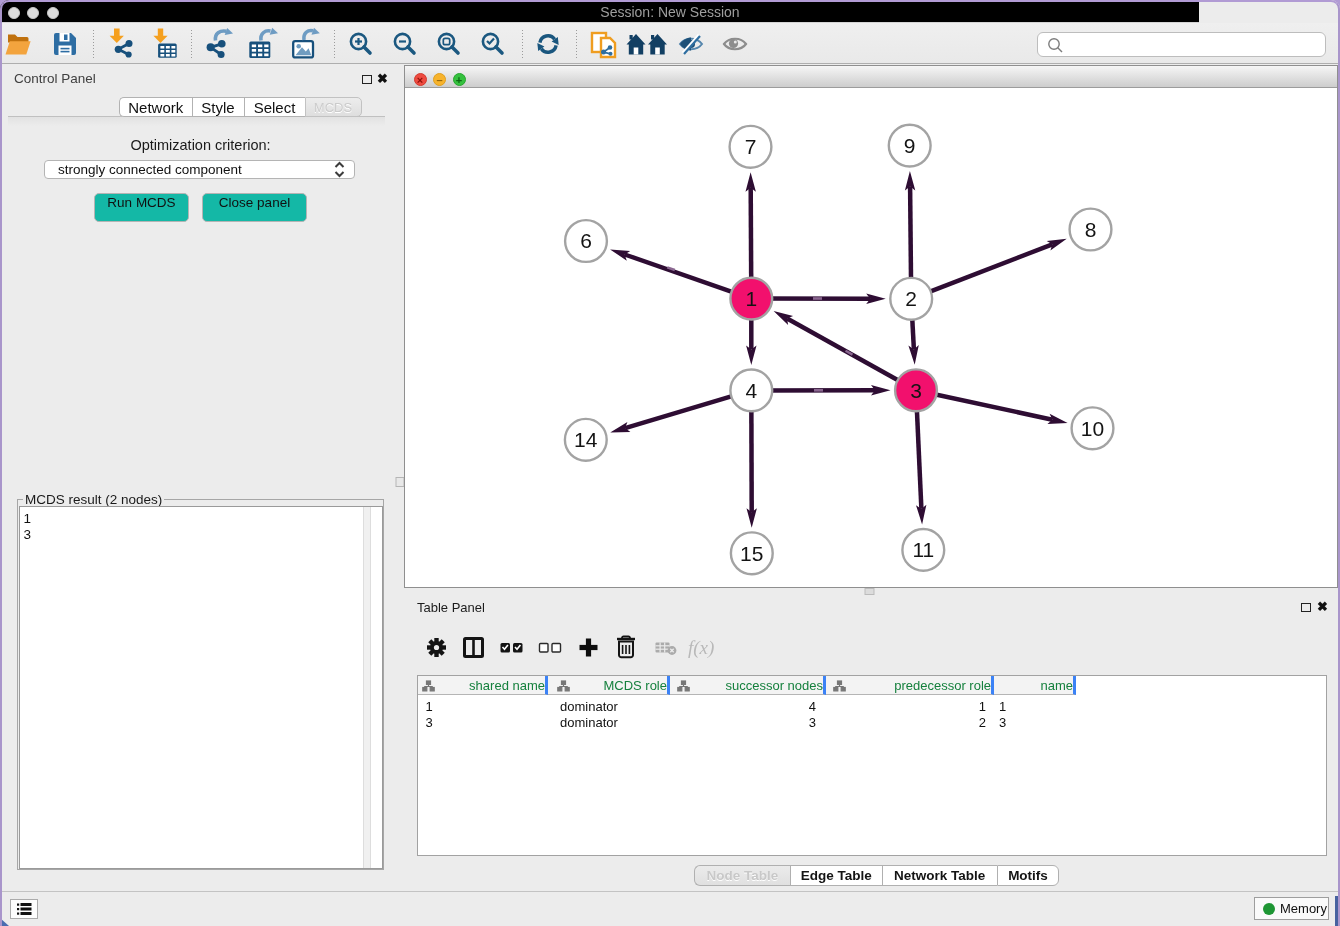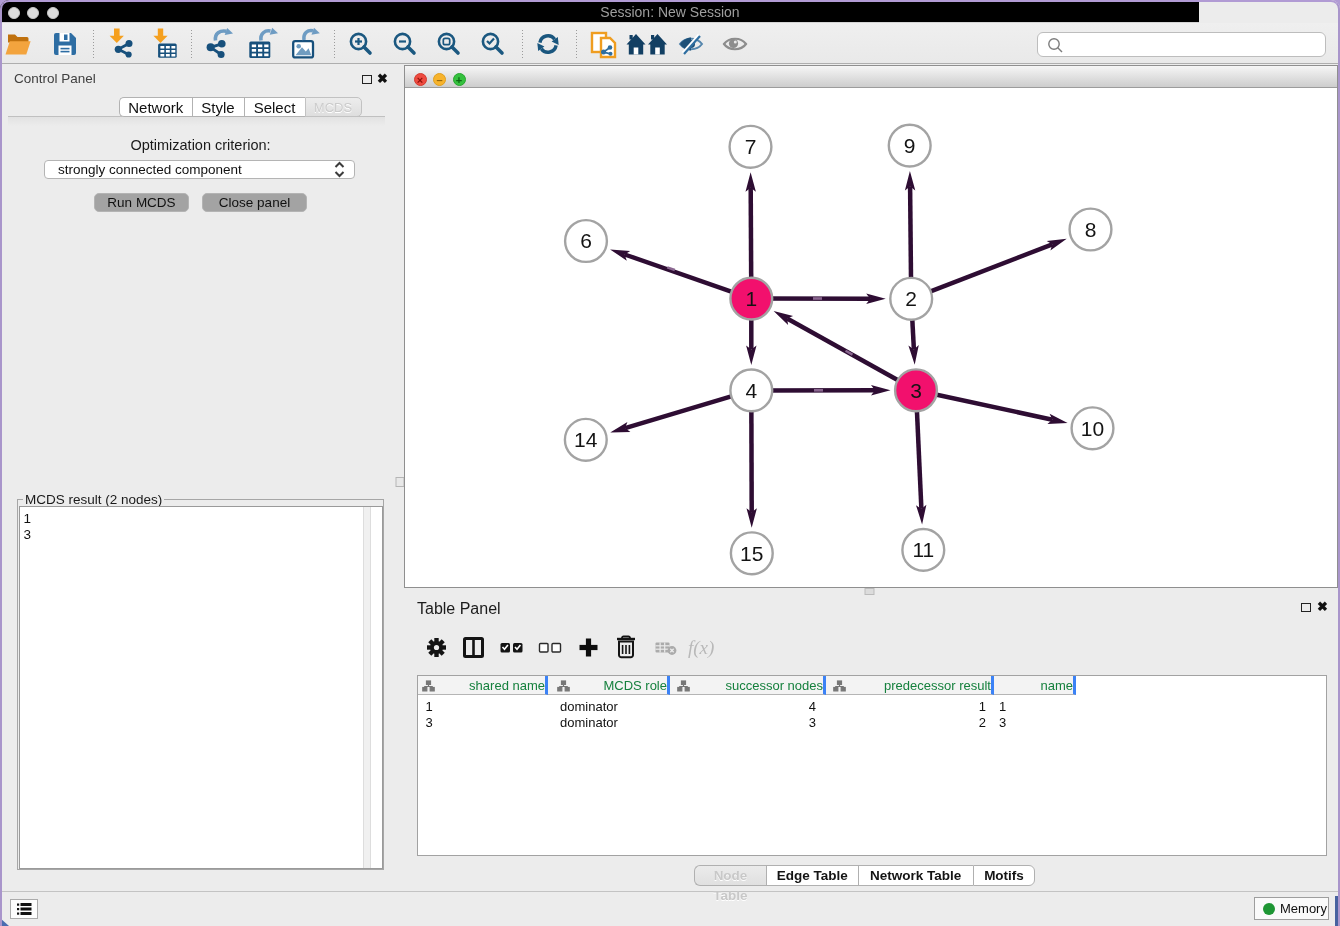--- a/index.html
+++ b/index.html
@@ -16,33 +16,33 @@
 #cp-title{position:absolute;left:14px;top:71px;font-size:13.5px;color:#404040;}
 .flicon{position:absolute;width:10px;height:9px;border:1.6px solid #222;}
 .xicon{position:absolute;font-size:13px;font-weight:bold;color:#111;}
 #tabs{position:absolute;left:79px;top:97px;height:20px;display:flex;z-index:5;padding-left:40px;}
 #tabs .tab{height:20px;font-size:15px;color:#111;background:#fff;border:1px solid #b2b2b2;border-right:none;text-align:center;line-height:19px;}
 #tabs .tab.first{border-radius:5px 0 0 5px;}
 #tabs .tab.dis{font-size:13px;background:linear-gradient(#ededed,#dedede);color:#cbcbcb;text-shadow:0 1px 0 #fff;border-radius:0 5px 5px 0;border:1px solid #c2c2c2;}
 #tabline{position:absolute;left:8px;top:116px;width:377px;height:10px;background:linear-gradient(#e2e2e2,#ececec);border-top:1px solid #c0c0c0;z-index:1;}
 #optlabel{position:absolute;left:8px;top:137px;width:385px;text-align:center;font-size:14.5px;color:#1a1a1a;}
 #combo{position:absolute;left:44px;top:160px;width:311px;height:19px;background:#fff;border:1px solid #b4b4b4;border-radius:4px;font-size:13.5px;color:#111;line-height:17px;padding-left:13px;}
-.btn{position:absolute;height:19px;background:#a3a3a3;border:1px solid #b4b4b4;border-radius:5px;font-size:13.5px;color:#111;text-align:center;line-height:17px;}
+.btn{position:absolute;height:29px;background:#14b8a6;border:1px solid #b4b4b4;border-radius:5px;font-size:13.5px;color:#111;text-align:center;line-height:17px;}
 #mcdsbox{position:absolute;left:17px;top:492px;width:367px;height:378px;}
 #mcdsbox fieldset{position:absolute;left:0;top:0;width:367px;height:378px;border:1px solid #a6a6a6;border-radius:0;}
 #mcdsbox legend{font-size:13.5px;color:#1a1a1a;margin-left:5px;padding:0 2px;}
 #mcdsinner{position:absolute;left:1.5px;top:13.5px;width:364px;height:363px;background:#fff;border:1px solid #9a9a9a;}
 #mcdsscroll{position:absolute;right:11px;top:0px;width:8px;height:361px;background:#f0f0f0;border-left:1px solid #ddd;border-right:1px solid #ddd;}
 
 #netwin{position:absolute;left:404px;top:65px;width:934px;height:523px;background:#fff;border:1px solid #8f8f8f;}
 #nettitle{position:absolute;left:0;top:0;width:932px;height:22px;background:linear-gradient(#f6f6f6,#cdcdcd);border-bottom:1px solid #9c9c9c;}
 .light{position:absolute;top:7px;width:13px;height:13px;border-radius:50%;font-size:11px;font-weight:bold;text-align:center;line-height:12px;}
 #netname{position:absolute;left:0;top:3px;width:932px;text-align:center;font-size:14.5px;color:#2a2a2a;}
 
-#tp-title{position:absolute;left:417px;top:600px;font-size:16px;color:#1c1c1c;}
+#tp-title{position:absolute;left:417px;top:600px;font-size:13px;color:#1c1c1c;}
 #ttable{position:absolute;left:417px;top:675px;width:910px;height:181px;background:#fff;border:1px solid #a2a2a2;}
 .th{position:absolute;top:0;height:19px;background:#f3f3f3;border-right:3px solid #3b82f6;font-size:13px;color:#15803d;text-align:right;line-height:19px;}
 .hicon{position:absolute;top:4px;}
 .td{position:absolute;font-size:13px;color:#111;}
 #btabs{position:absolute;left:694px;top:865px;height:21px;display:flex;z-index:5;}
 #btabs .tab{height:21px;font-size:13.5px;font-weight:600;color:#141414;background:#fff;border:1px solid #b0b0b0;border-right:none;text-align:center;line-height:20px;}
 #btabs .tab.first{border-radius:6px 0 0 6px;background:linear-gradient(#ebebeb,#e0e0e0);color:#c8c8c8;text-shadow:0 1px 0 #fff;}
 #btabs .tab.last{border-radius:0 6px 6px 0;border-right:1px solid #b0b0b0;}
 #statusbar{position:absolute;left:0;top:891px;width:1340px;height:35px;background:#ececec;border-top:1px solid #c3c3c3;}
 #listbtn{position:absolute;left:10px;top:899px;width:28px;height:20px;background:#fdfdfd;border:1px solid #ababab;}
@@ -362,21 +362,21 @@
         </g>
         <circle cx="6.5" cy="3" r="4.4" fill="#ababab"></circle>
         <path d="M4.8,1.3 L8.2,4.7 M8.2,1.3 L4.8,4.7" stroke="#ececec" stroke-width="1.3"></path>
       </g>
 <text x="284" y="24" font-family="'Liberation Serif',serif" font-style="italic" font-size="19" fill="#b9b9b9">f(x)</text>
 </svg>
   <div id="ttable">
     <div class="th" style="left:0;width:130px;border-bottom:1px solid #b5b5b5;">shared name</div>
     <div class="th" style="left:130px;width:122px;border-bottom:1px solid #b5b5b5;">MCDS role</div>
     <div class="th" style="left:252px;width:156px;border-bottom:1px solid #b5b5b5;">successor nodes</div>
-    <div class="th" style="left:408px;width:168px;border-bottom:1px solid #b5b5b5;">predecessor result</div>
+    <div class="th" style="left:408px;width:168px;border-bottom:1px solid #b5b5b5;">predecessor role</div>
     <div class="th" style="left:576px;width:82px;border-bottom:1px solid #b5b5b5;">name</div>
     <svg class="hicon" style="left:4px;" width="13" height="12">
         <g fill="none" stroke="#777" stroke-width="1.2">
           <rect x="4.5" y="1" width="4" height="3.4" fill="#777"></rect>
           <rect x="0.8" y="7.5" width="4" height="3.4" fill="#777"></rect>
           <rect x="8.2" y="7.5" width="4" height="3.4" fill="#777"></rect>
           <path d="M6.5,4.5 v2 M2.8,7.5 v-1 h7.4 v1"></path>
         </g>
       </svg>
     <svg class="hicon" style="left:139px;" width="13" height="12">
@@ -408,21 +408,21 @@
     <div class="td" style="left:252px;top:23px;width:146px;text-align:right;">4</div>
     <div class="td" style="left:408px;top:23px;width:160px;text-align:right;">1</div>
     <div class="td" style="left:581px;top:23px;">1</div>
     <div class="td" style="left:7.5px;top:38.5px;">3</div>
     <div class="td" style="left:142px;top:38.5px;">dominator</div>
     <div class="td" style="left:252px;top:38.5px;width:146px;text-align:right;">3</div>
     <div class="td" style="left:408px;top:38.5px;width:160px;text-align:right;">2</div>
     <div class="td" style="left:581px;top:38.5px;">3</div>
   </div>
   <div id="btabs">
-    <div class="tab first" style="width:72px;">Node Table</div>
+    <div class="tab first" style="width:96px;">Node Table</div>
     <div class="tab" style="width:91.5px;">Edge Table</div>
     <div class="tab" style="width:115.5px;">Network Table</div>
     <div class="tab last" style="width:62px;">Motifs</div>
   </div>
   <div id="statusbar"></div>
   <div id="listbtn">
       <svg width="26" height="18" style="position:absolute;left:0;top:0;">
         <g fill="#111">
           <rect x="6" y="3.5" width="2.2" height="2.2"></rect>
           <rect x="9.5" y="3" width="11" height="3"></rect>

